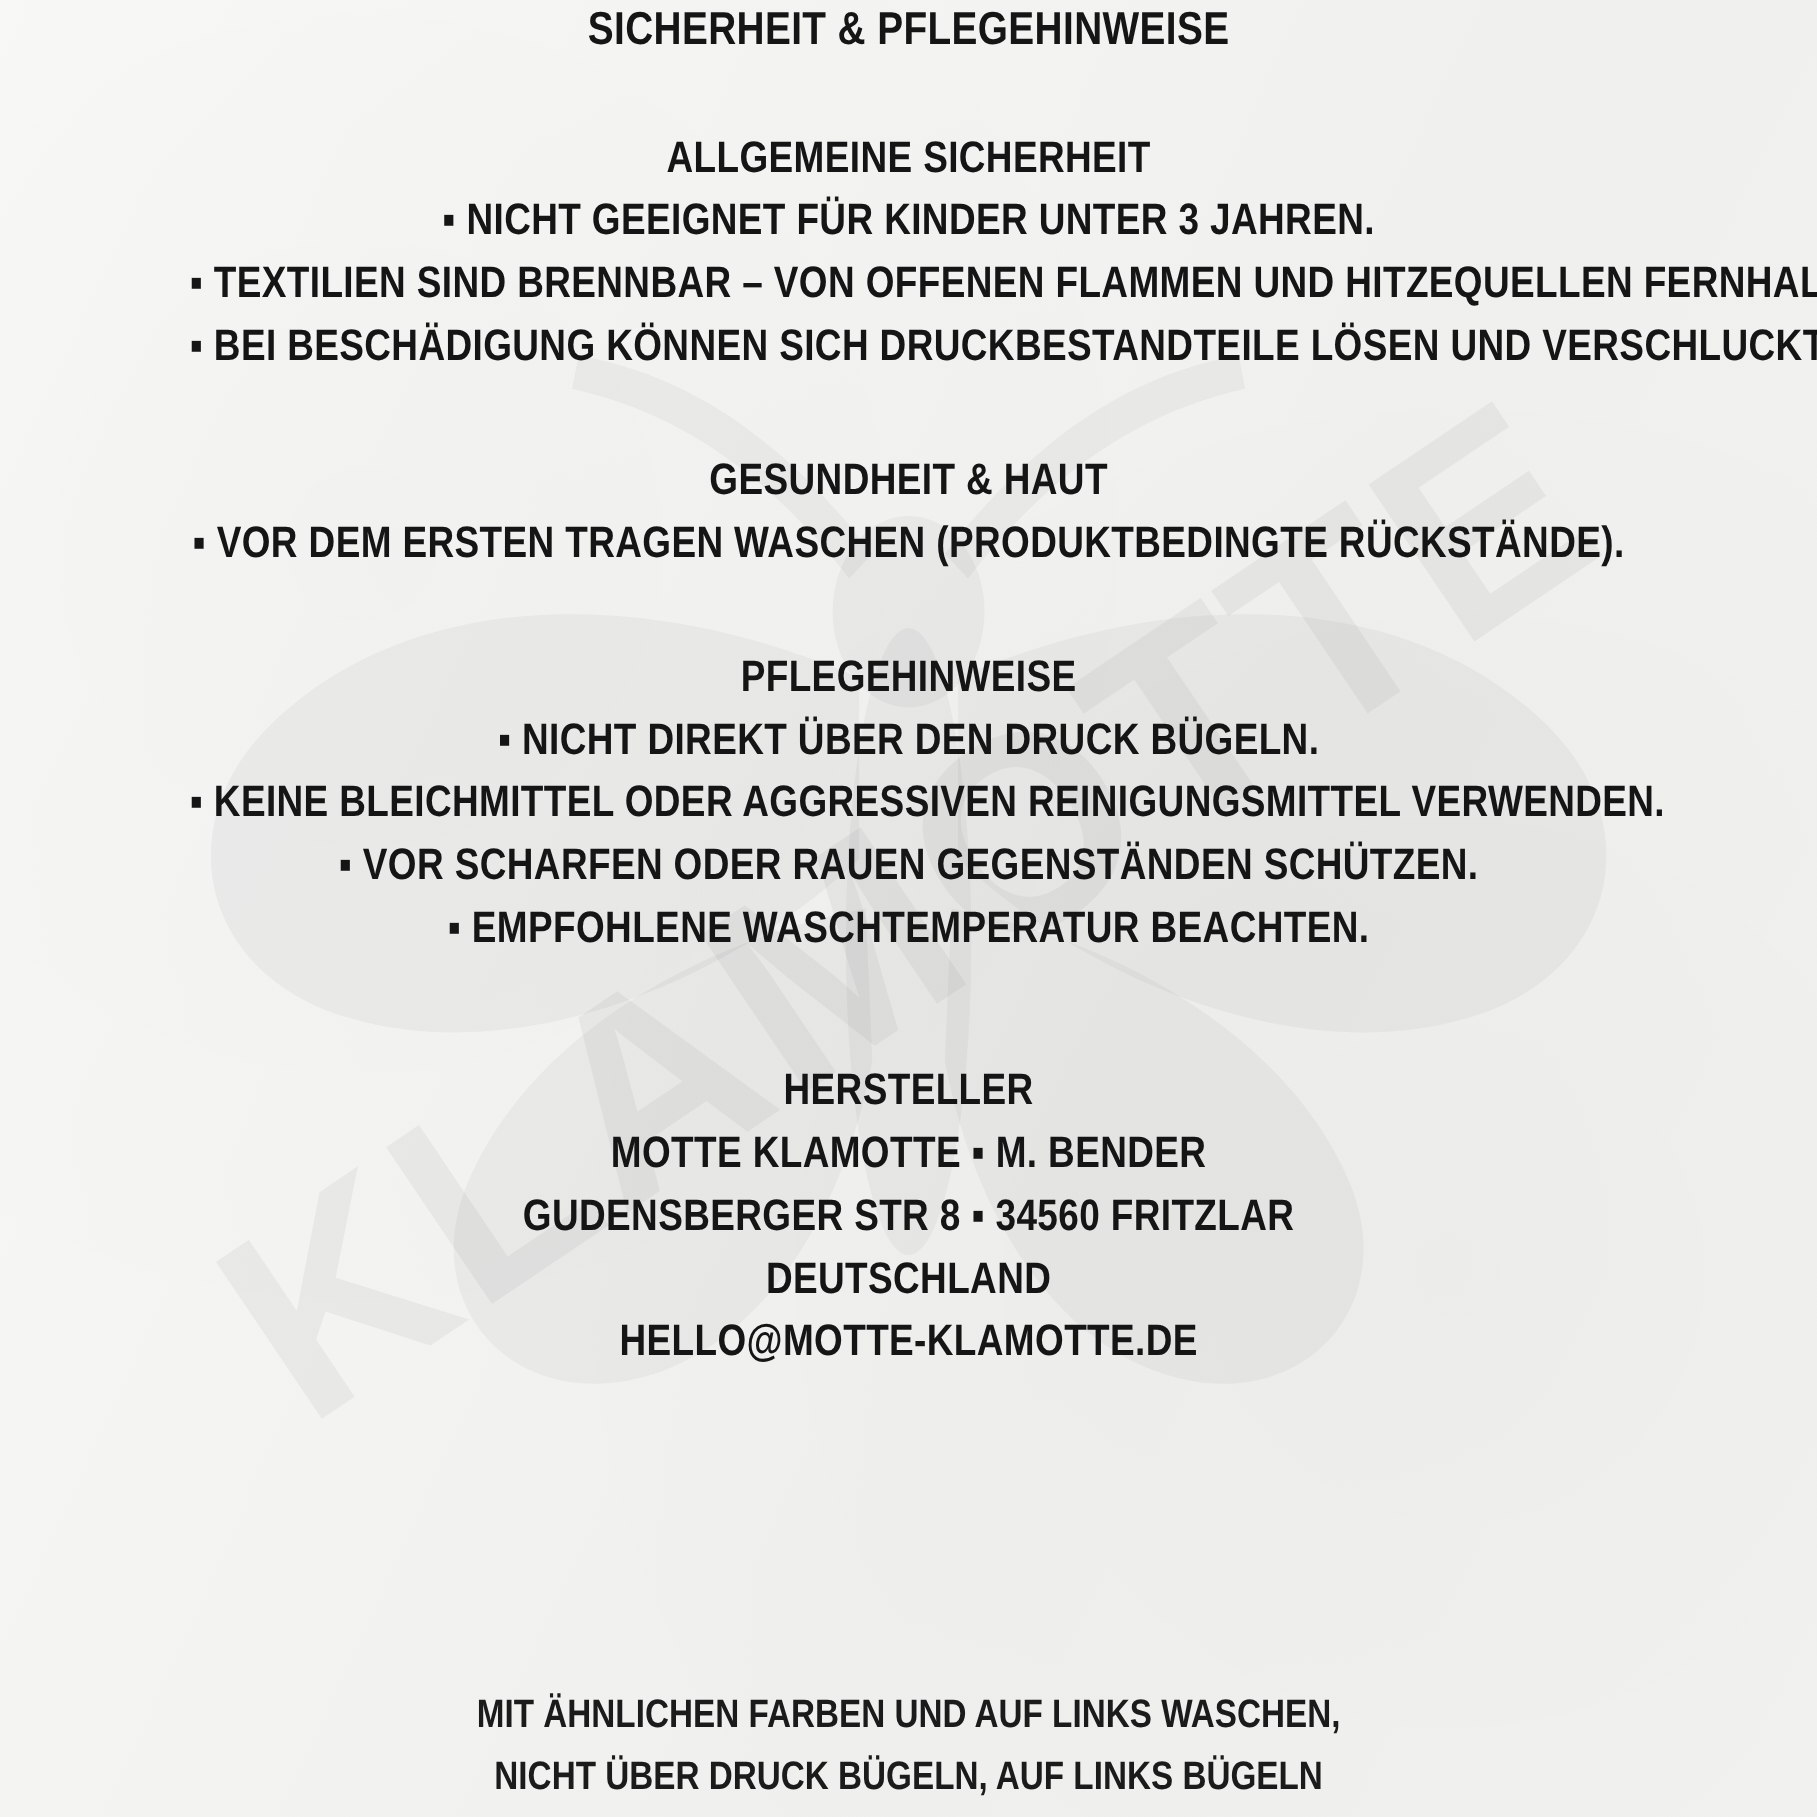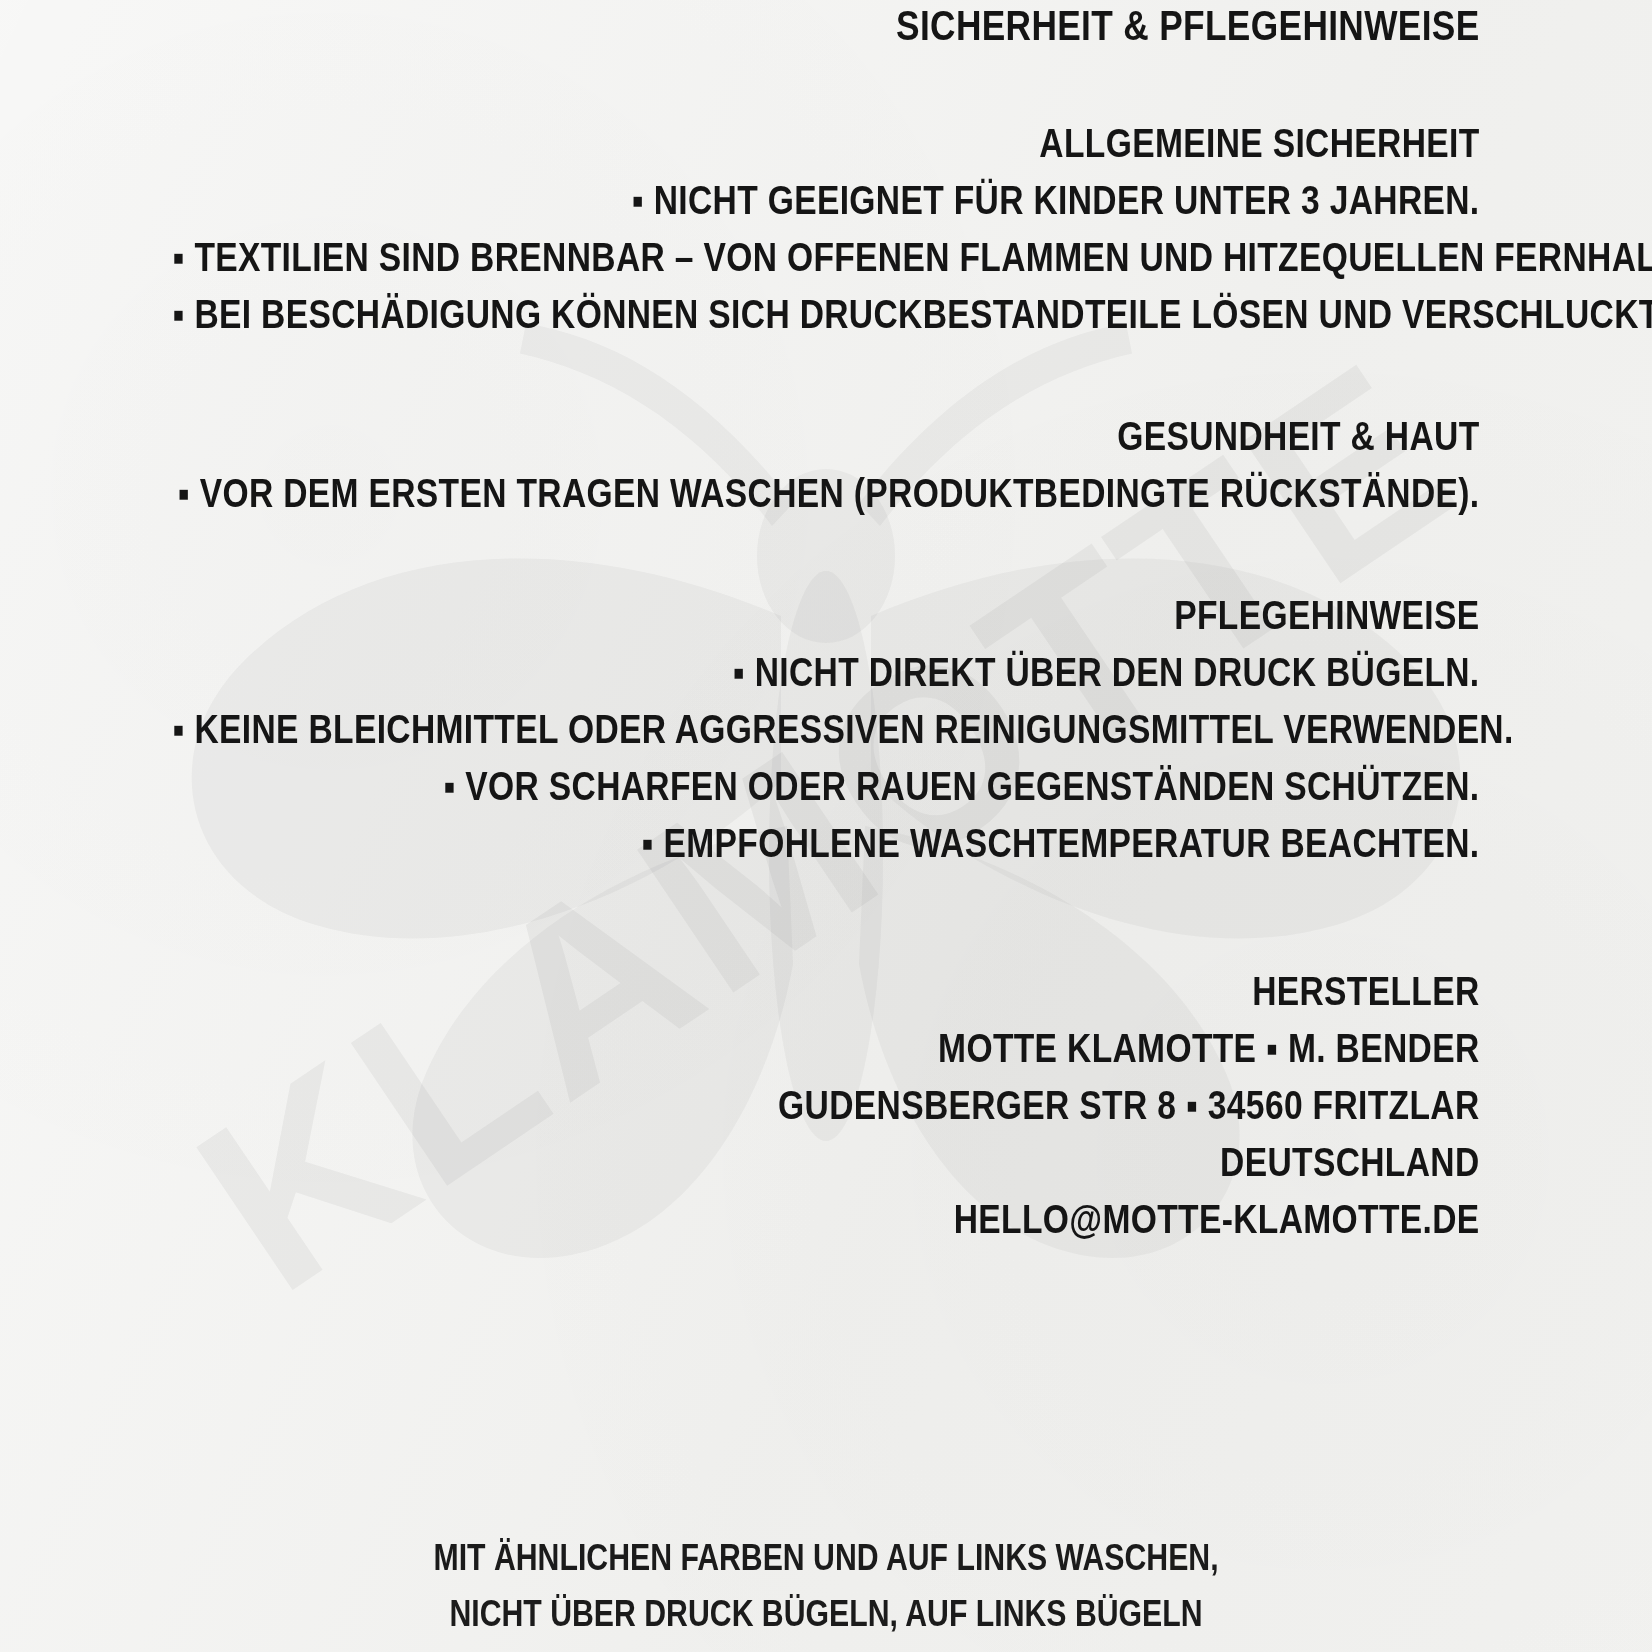--- a/index.html
+++ b/index.html
@@ -59,21 +59,21 @@
     pointer-events: none;
   }
 
   .content {
     position: relative;
     z-index: 2;
     width: 100%;
     height: 100%;
     box-sizing: border-box;
     padding: 0 48px;
-    text-align: right;
+    text-align: center;
     color: #141414;
   }
 
   .line {
     font-family: "Liberation Sans Narrow", "Liberation Sans", sans-serif;
     font-weight: 700;
     text-transform: uppercase;
     letter-spacing: 0.4px;
     transform: scaleX(0.84);
     transform-origin: center center;

